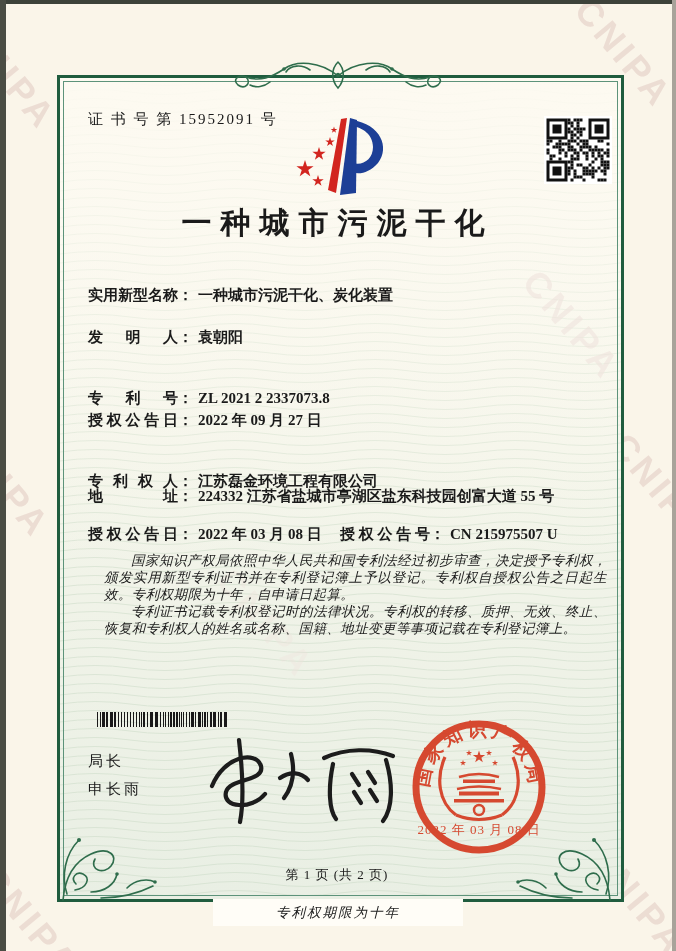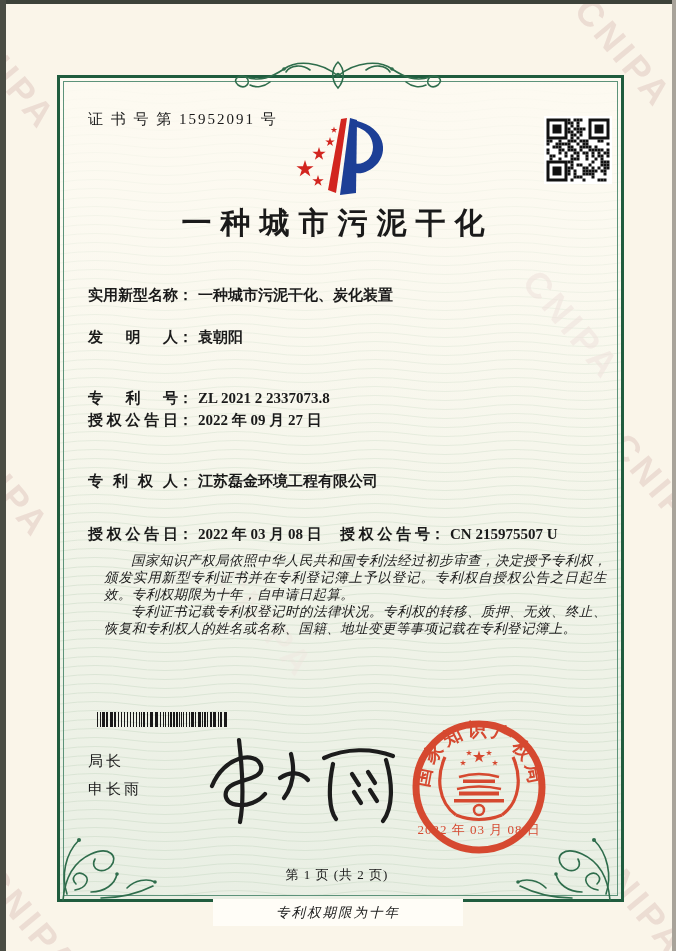--- a/index.html
+++ b/index.html
@@ -338,20 +338,23 @@
   </div>
   <div class="field-row" style="top:389px;">
     <span class="f-label">专利号</span><span>：</span><span class="f-value">ZL 2021 2 2337073.8</span>
   </div>
   <div class="field-row" style="top:411px;">
     <span class="f-label">授权公告日</span><span>：</span><span class="f-value">2022 年 09 月 27 日</span>
   </div>
   <div class="field-row" style="top:449px;margin-top:23px;">
     <span class="f-label">专利权人</span><span>：</span><span class="f-value">江苏磊金环境工程有限公司</span>
   </div>
+  <div class="field-row" style="top:487px;">
+    <span class="f-label">地址</span><span>：</span><span class="f-value">224332 江苏省盐城市亭湖区盐东科技园创富大道 55 号</span>
+  </div>
   <div class="field-row" style="top:525px;">
     <span class="f-label">授权公告日</span><span>：</span><span class="f-value">2022 年 03 月 08 日</span>
     <span class="pair2">
       <span class="f-label">授权公告号</span><span>：</span><span class="f-value">CN 215975507 U</span>
     </span>
   </div>
 
   <div class="body-text">
     <p>国家知识产权局依照中华人民共和国专利法经过初步审查，决定授予专利权，颁发实用新型专利证书并在专利登记簿上予以登记。专利权自授权公告之日起生效。专利权期限为十年，自申请日起算。</p>
     <p>专利证书记载专利权登记时的法律状况。专利权的转移、质押、无效、终止、恢复和专利权人的姓名或名称、国籍、地址变更等事项记载在专利登记簿上。</p>

